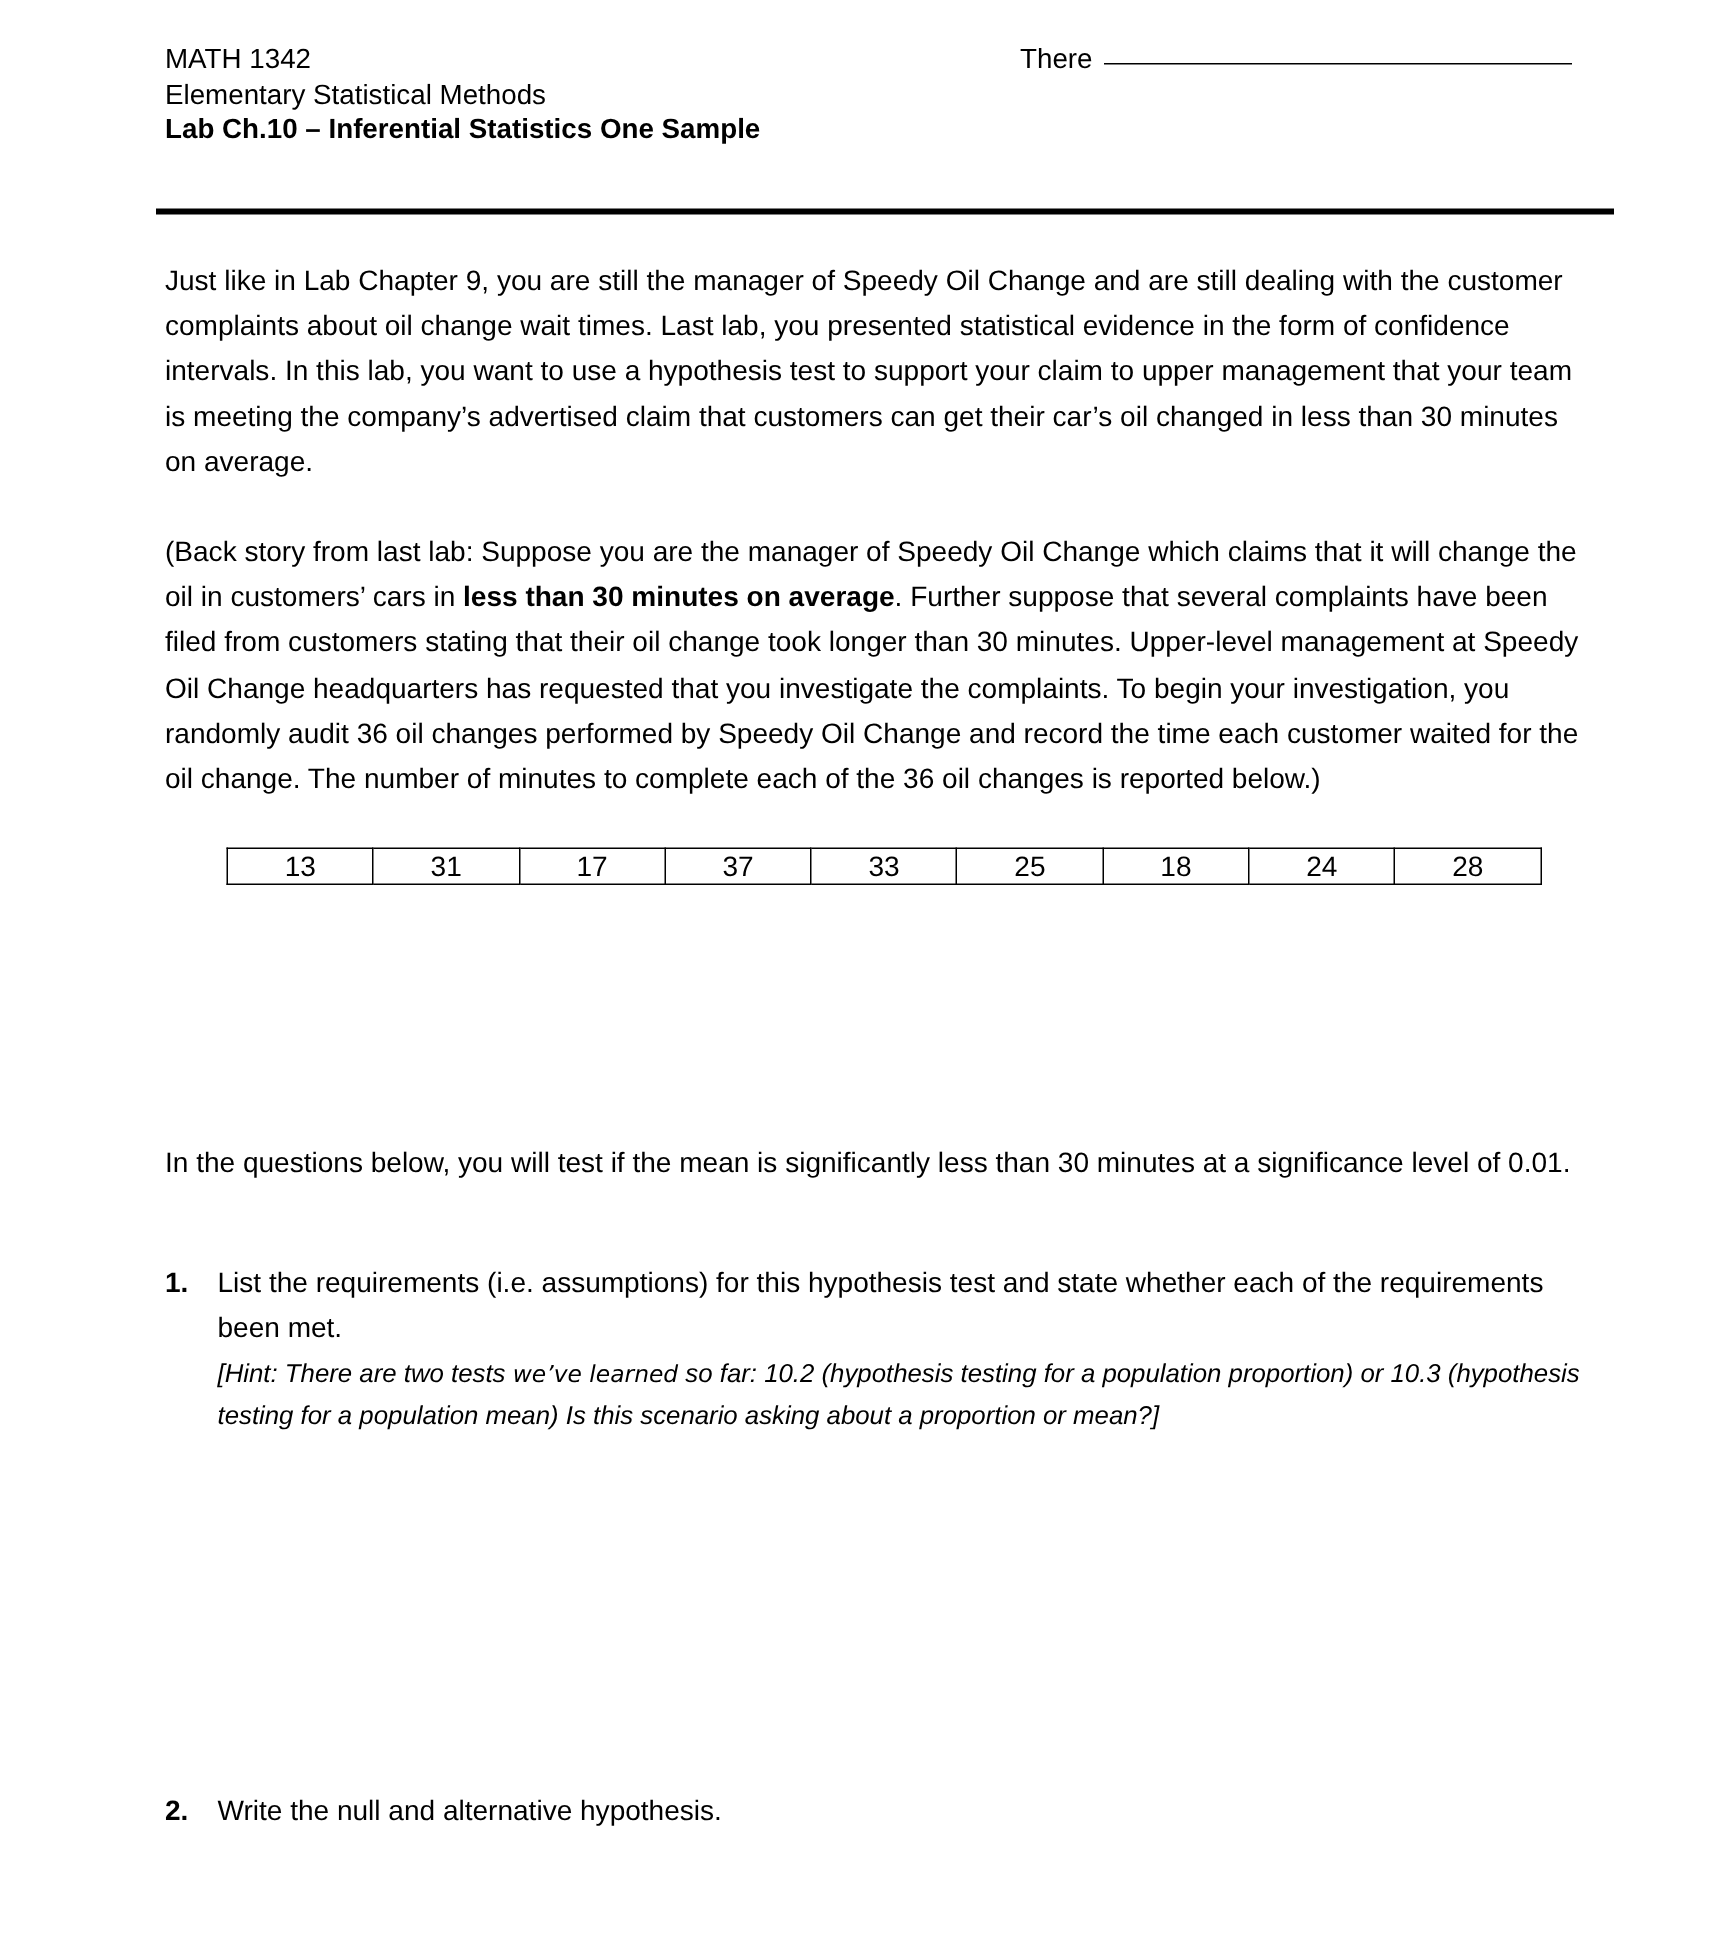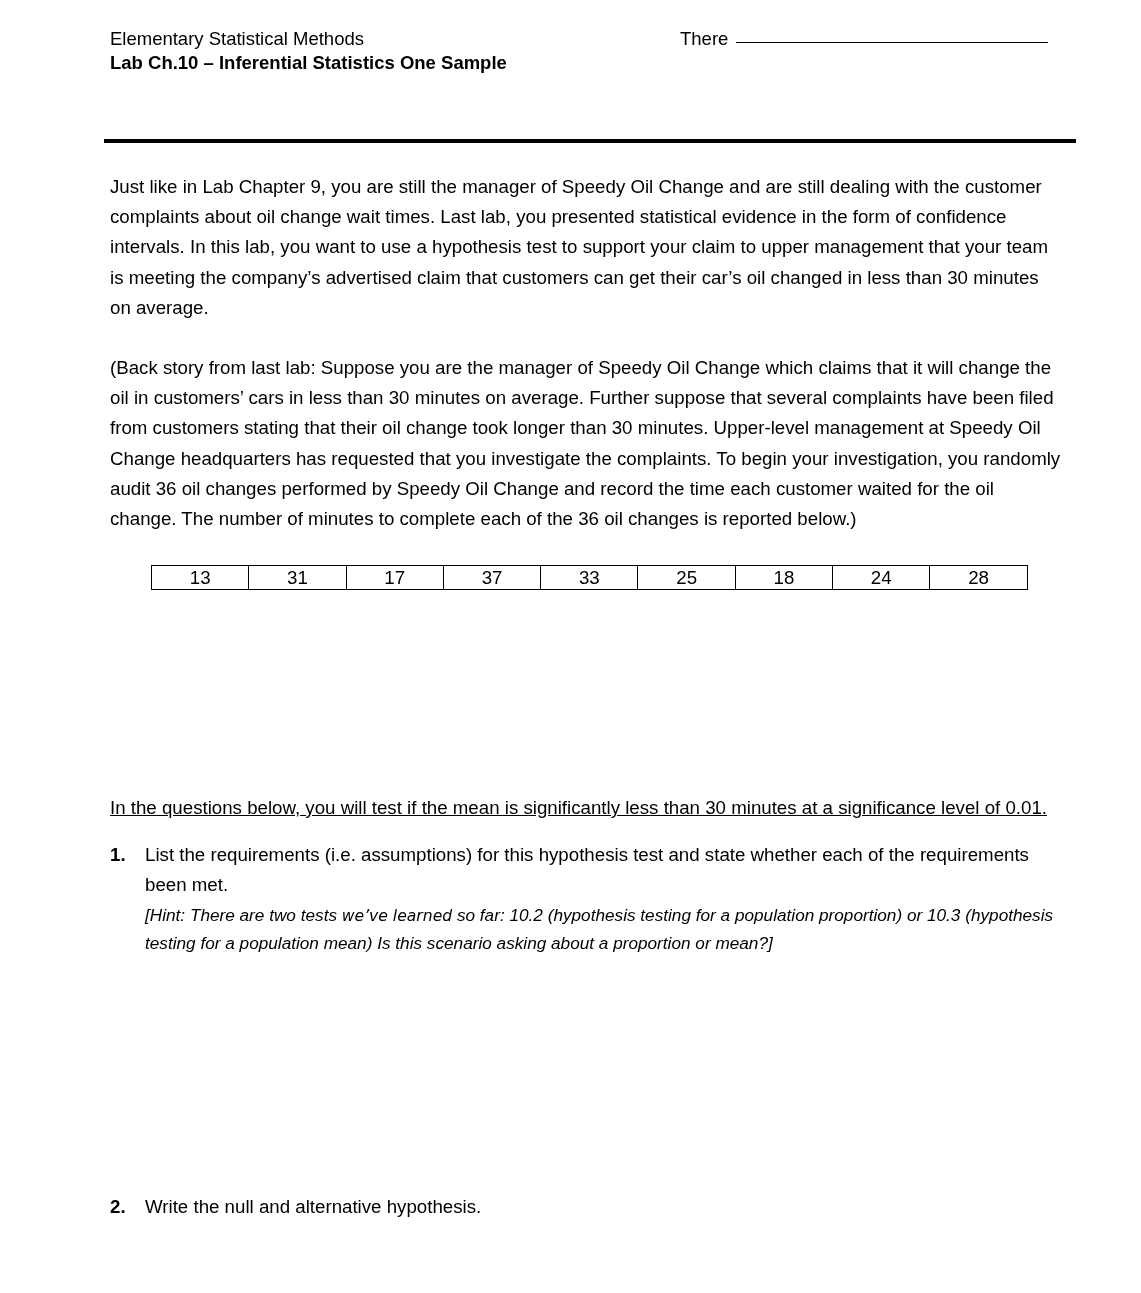--- a/index.html
+++ b/index.html
@@ -72,21 +72,21 @@
   }
   p.para {
     margin: 0 0 0 0;
     font-size: 18.7px;
     line-height: 30.2px;
     text-align: left;
   }
   p.para + p.para {
     margin-top: 30px;
   }
-  .b { font-weight: normal; }
+  .b { font-weight: bold; }
 
   
   .table-wrap {
     position: absolute;
     left: 151px;
     top: 565px;
   }
   table.data {
     border-collapse: collapse;
     table-layout: fixed;
@@ -99,23 +99,22 @@
     text-align: center;
     font-size: 18.7px;
     line-height: 23px;
     padding: 0;
   }
 
   
   .lower {
     position: absolute;
     left: 110px;
-    top: 793px;
-    width: 952px;
-    text-decoration: underline;
+    top: 760px;
+    width: 952px;
   }
   .lower p.para2 {
     margin: 0;
     font-size: 18.7px;
     line-height: 30.2px;
   }
 
   ol.qlist {
     list-style: none;
     margin: 0;
@@ -167,20 +166,21 @@
     top: 0;
     font-weight: bold;
   }
 </style>
 </head>
 <body>
 
 <div class="page">
 
   <div class="header">
+    <div class="header-line">MATH 1342</div>
     <div class="header-line">Elementary Statistical Methods</div>
     <div class="header-line bold">Lab Ch.10 – Inferential Statistics One Sample</div>
 
     <div class="name-block">
       <span>There</span><span class="name-rule"></span>
     </div>
   </div>
 
   <div class="hrule"></div>
 

